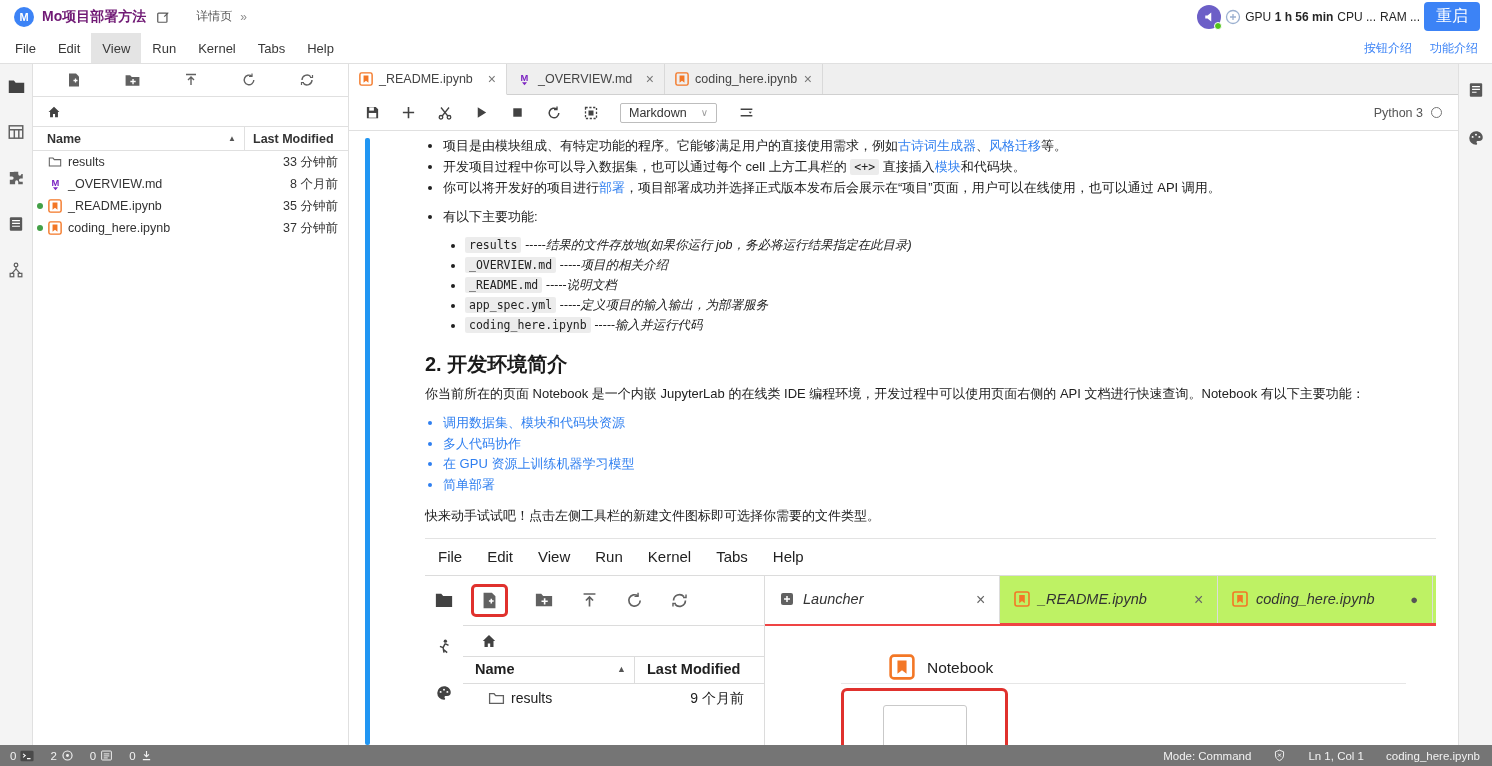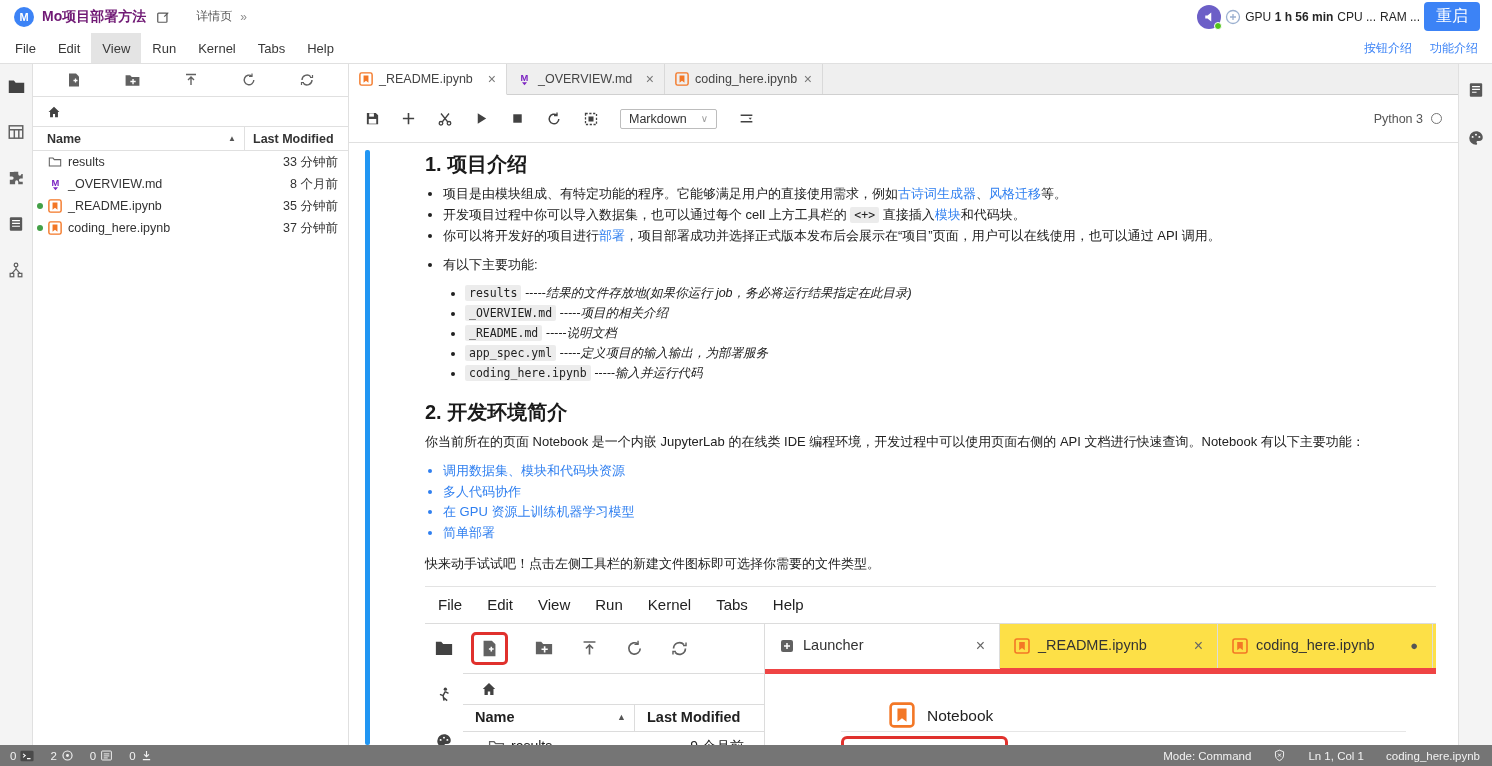--- a/index.html
+++ b/index.html
@@ -64,21 +64,21 @@
   .fb-row .fmod { margin-left:auto; padding-right:10px; color:#333; }
 
   
   #main { flex:1; display:flex; flex-direction:column; background:#fff; min-width:0; }
   #tabbar { height:31px; background:#efefef; display:flex; border-bottom:1px solid #d0d0d0; }
   .tab { display:flex; align-items:center; gap:6px; padding:0 10px; font-size:12.5px;
     color:#444; border-right:1px solid #d9d9d9; cursor:pointer; min-width:158px; }
   .tab.active { background:#fff; border-bottom:1px solid #fff; margin-bottom:-1px; }
   .tab .tclose { margin-left:auto; color:#777; font-size:14px; cursor:pointer; }
 
-  #nbtoolbar { height:48px; display:flex; align-items:center; gap:21px; padding:0 16px;
+  #nbtoolbar { height:36px; display:flex; align-items:center; gap:21px; padding:0 16px;
     border-bottom:1px solid #e0e0e0; background:#fff; }
   #nbtoolbar .icon { cursor:pointer; }
   .celltype { display:flex; align-items:center; gap:14px; border:1px solid #bdbdbd; border-radius:2px;
     padding:2px 8px; font-size:12.5px; color:#333; cursor:pointer; }
   .celltype .chev { color:#9e9e9e; font-size:10px; }
   .tb-spacer { flex:1; }
   .kernel { display:flex; align-items:center; gap:8px; font-size:12.5px; color:#555; }
   .kstatus { width:11px; height:11px; border:1.5px solid #757575; border-radius:50%; }
 
   
@@ -113,21 +113,21 @@
     border-bottom:1px solid #dcdcdc; font-weight:bold; font-size:14.5px; }
   .shot-fbheader .hname { width:172px; height:100%; display:flex; align-items:center; padding-left:12px;
     border-right:1px solid #dcdcdc; }
   .shot-fbheader .caret { margin-left:auto; margin-right:8px; font-size:9px; color:#555; }
   .shot-fbheader .hmod { padding-left:12px; }
   .shot-row { height:30px; display:flex; align-items:center; }
   .shot-row .fi { margin-left:24px; width:18px; display:flex; justify-content:center; }
   .shot-row .fname { margin-left:6px; }
   .shot-row .fmod { margin-left:auto; padding-right:20px; }
   .shot-launcher { flex:1; display:flex; flex-direction:column; min-width:0; }
-  .shot-tabs { height:50px; background:#fde047; display:flex; border-bottom:6px solid #ef4444; }
+  .shot-tabs { height:50px; background:#bef264; display:flex; border-bottom:3px solid #ef4444;font-style:italic; }
   .shot-tab { display:flex; align-items:center; gap:8px; padding:0 14px; font-size:14.5px; color:#333;
     border-right:1px solid #dcdcdc; }
   .shot-tab.active { background:#fff; border-bottom:1px solid #fff; margin-bottom:-1px; }
   .shot-tab .tclose { margin-left:auto; color:#666; font-size:16px; }
   .shot-tab .tdot { margin-left:auto; color:#555; font-size:13px; }
   .shot-lcontent { position:relative; flex:1; background:#fff; }
   .shot-section { position:absolute; left:76px; right:30px; top:26px; height:32px; display:flex;
     align-items:center; gap:12px; font-size:15.5px; color:#222; border-bottom:1px solid #e6e6e6; padding-left:48px; }
   .shot-card { position:absolute; left:76px; top:62px; width:167px; height:150px;
     border:3px solid #e0312d; border-radius:6px; background:#fff; display:flex; justify-content:center; }
@@ -412,21 +412,20 @@
       <span class="tb-spacer"></span>
       <span class="kernel">
         <span>Python 3</span>
         <span class="kstatus"></span>
       </span>
     </div>
 
     <div id="nbcontent">
       <div class="cellbar"></div>
       <div class="md">
-        <h1>1. 项目介绍</h1>
         <ul>
           <li><span class="seg-t">项目是由模块组成、有特定功能的程序。它能够满足用户的直接使用需求，例如</span><span class="seg-l">古诗词生成器</span><span class="seg-t">、</span><span class="seg-l">风格迁移</span><span class="seg-t">等。</span></li>
           <li><span class="seg-t">开发项目过程中你可以导入数据集，也可以通过每个 cell 上方工具栏的 </span><span class="seg-c">&lt;+&gt;</span><span class="seg-t"> 直接插入</span><span class="seg-l">模块</span><span class="seg-t">和代码块。</span></li>
           <li><span class="seg-t">你可以将开发好的项目进行</span><span class="seg-l">部署</span><span class="seg-t">，项目部署成功并选择正式版本发布后会展示在“项目”页面，用户可以在线使用，也可以通过 API 调用。</span></li>
         </ul>
         <ul class="gap-ul">
           <li><span>有以下主要功能:</span>
             <ul class="gap-ul">
               <li><span class="seg-c">results</span><span class="seg-e"> -----结果的文件存放地(如果你运行 job，务必将运行结果指定在此目录)</span></li>
               <li><span class="seg-c">_OVERVIEW.md</span><span class="seg-e"> -----项目的相关介绍</span></li>

